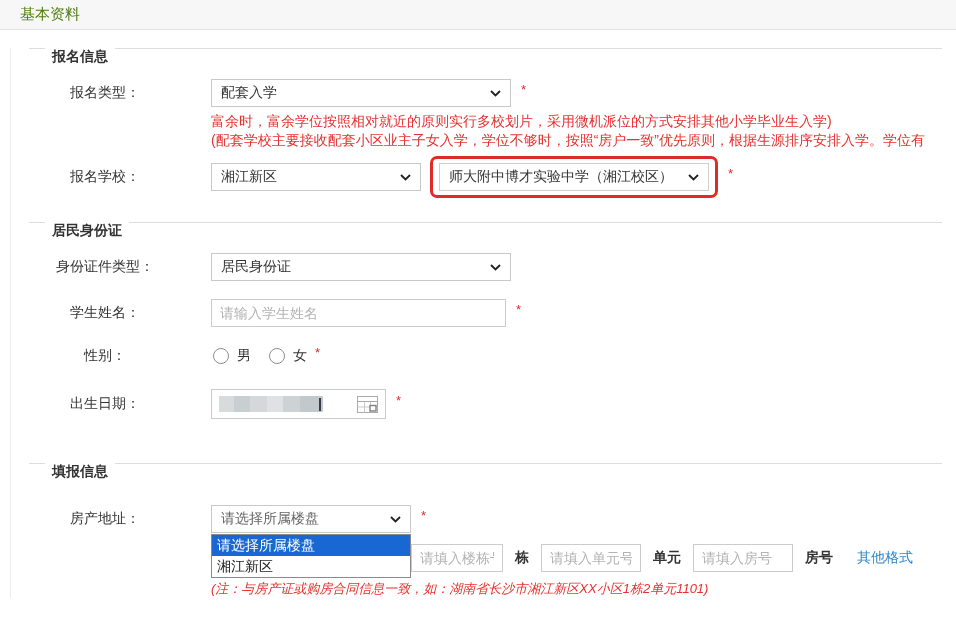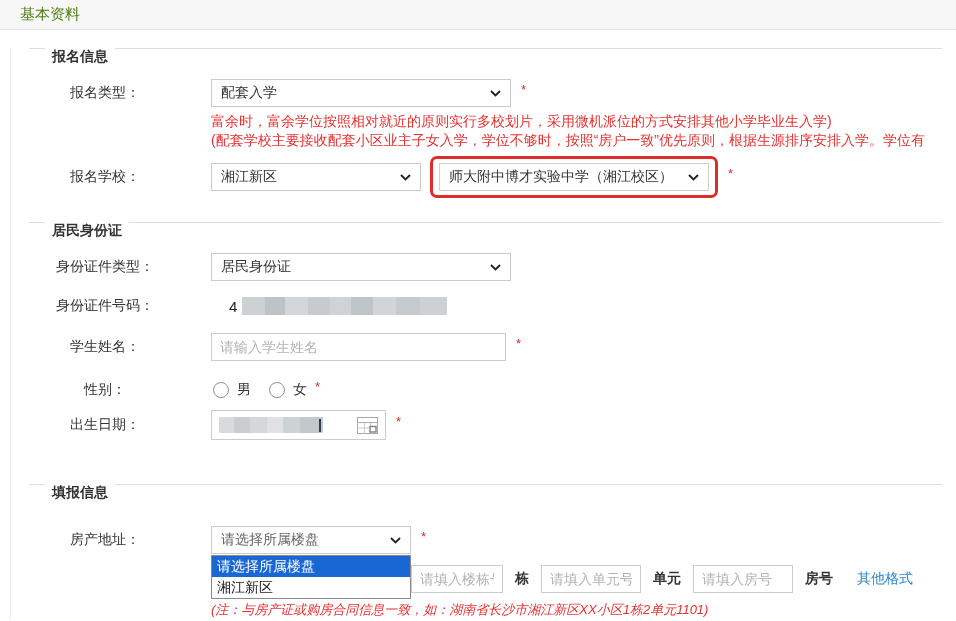--- a/index.html
+++ b/index.html
@@ -131,42 +131,37 @@
     <div class="row" style="margin-top:13px">
       <span class="flabel">身份证件类型：</span>
       <div class="select w300">
         <span>居民身份证</span>
         <svg class="chev" width="11" height="7" viewBox="0 0 11 7">
             <path d="M1 1l4.5 4.5L10 1" fill="none" stroke="#222" stroke-width="1.8"></path>
           </svg>
       </div>
     </div>
 
-    <div class="row" style="margin-top:16px">
-      <span class="flabel">身份证件号码：</span>
-      <span style="margin-left:18px" class="idval">4</span>
-      <span class="mask id-mask"></span>
-    </div>
 
     <div class="row" style="margin-top:18px">
       <span class="flabel">学生姓名：</span>
       <input class="inp w295" type="text" placeholder="请输入学生姓名" style="">
       <span class="req">*</span>
     </div>
 
     <div class="row" style="margin-top:20px">
       <span class="flabel">性别：</span>
       <span class="radio" style="margin-left:2px"></span>
       <span class="radio-label">男</span>
       <span class="radio"></span>
       <span class="radio-label" style="margin-right:6px">女</span>
       <span class="req" style="margin-left:2px">*</span>
     </div>
 
-    <div class="row" style="margin-top:11px">
+    <div class="row" style="margin-top:24px">
       <span class="flabel">出生日期：</span>
       <div class="datebox">
         <span class="mask date-mask"></span>
         <span class="date-tick"></span>
         <span class="spacer"></span>
         <svg width="21" height="17" viewBox="0 0 21 17">
           <rect x="0.5" y="0.5" width="20" height="16" fill="#fff" stroke="#a9a9a9"></rect>
           <line x1="0.5" y1="5.5" x2="20.5" y2="5.5" stroke="#a9a9a9"></line>
           <line x1="7.5" y1="5.5" x2="7.5" y2="16.5" stroke="#c9c9c9"></line>
           <line x1="13.5" y1="5.5" x2="13.5" y2="16.5" stroke="#c9c9c9"></line>

